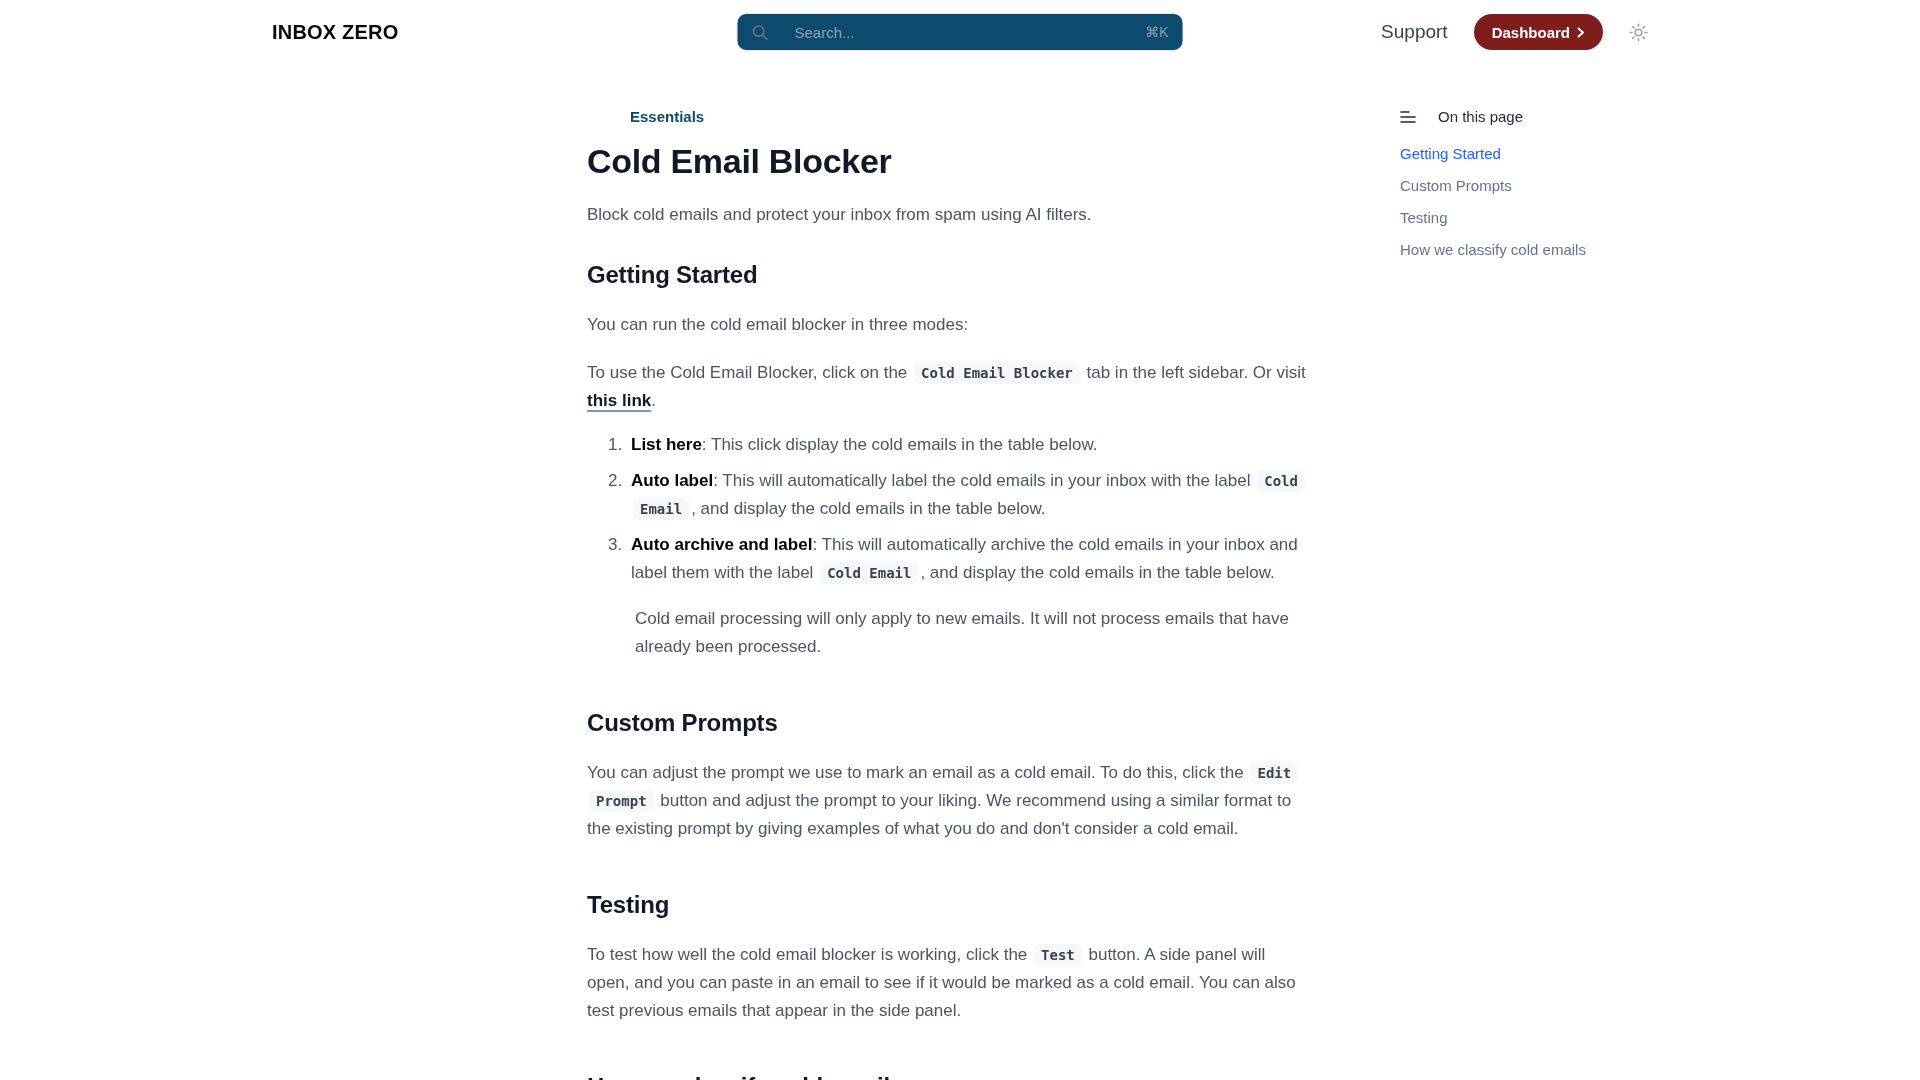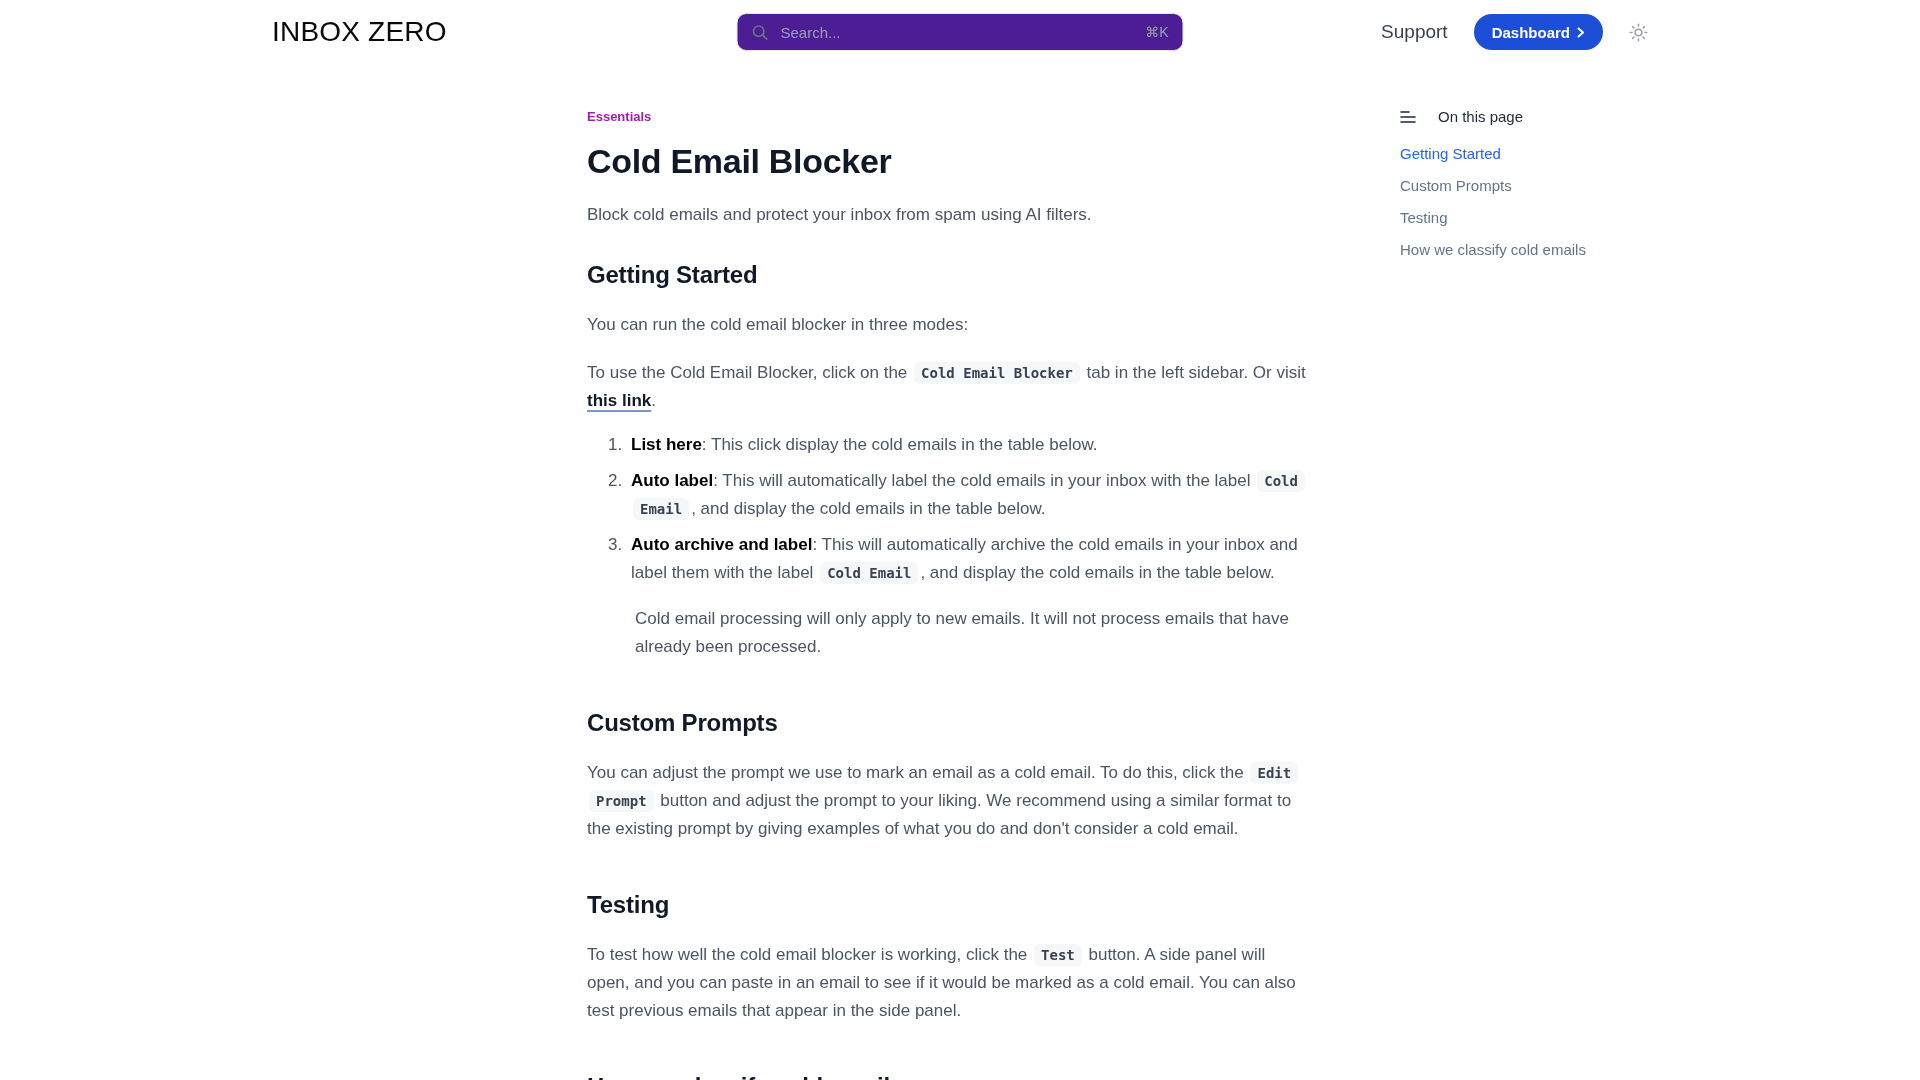--- a/index.html
+++ b/index.html
@@ -12,52 +12,52 @@
   }
 
   
   .header { height: 64px; background: #fff; }
   .header-inner {
     width: 1376px; margin: 0 auto; height: 64px;
     display: flex; align-items: center; justify-content: space-between;
     position: relative;
   }
   .logo {
-    font-size: 28px; font-weight: 400; color: #0a0a0a;
+    font-size: 20px; font-weight: 700; color: #0a0a0a;
     letter-spacing: 0.2px; cursor: pointer; white-space: nowrap; text-align: right;
   }
   .search {
     position: absolute; left: 50%; top: 50%; transform: translate(-50%, -50%);
     width: 447px; height: 38px;
-    border: 1px solid #e7e9ee; border-radius: 10px; background: #4c1d95;
-    display: flex; align-items: center; gap: 12px; padding: 0 14px;
+    border: 1px solid #e7e9ee; border-radius: 10px; background: #0c4a6e;
+    display: flex; align-items: center; gap: 26px; padding: 0 14px;
     cursor: text;
   }
   .search-placeholder { flex: 1; font-size: 15px; color: #9aa1ac; }
   .search-kbd { font-size: 14px; color: #9aa1ac; }
   .header-right { display: flex; align-items: center; gap: 26px; }
   .support-link { font-size: 19px; color: #374151; text-decoration: none; cursor: pointer; }
   .dashboard-btn {
     display: inline-flex; align-items: center; gap: 7px;
-    background: #1d4ed8; color: #fff; border: none; cursor: pointer;
+    background: #7f1d1d; color: #fff; border: none; cursor: pointer;
     height: 36px; padding: 0 18px; border-radius: 999px;
     font-family: "Liberation Sans", sans-serif;
     font-size: 15px; font-weight: 700;
   }
   .theme-toggle { display: inline-flex; align-items: center; cursor: pointer; color: #9ca3af; }
 
   
   .layout { display: flex; padding-top: 43px; }
   .content { margin-left: 587px; width: 723px; flex: none; }
   .toc { margin-left: 90px; width: 280px; flex: none; }
 
   
   .breadcrumb {
-    display: inline-block; font-size: 13px; font-weight: 700;
-    color: #a21caf; text-decoration: none; line-height: 20px; cursor: pointer;
+    display: inline-block; font-size: 15px; font-weight: 700;
+    color: #0c4a6e; text-decoration: none; line-height: 20px; cursor: pointer; margin-left: 43px;
   }
   h1.page-title {
     margin: 14px 0 0; font-size: 34px; line-height: 40px;
     font-weight: 700; color: #111827; letter-spacing: -0.3px;
   }
   .subtitle { margin: 10px 0 0; font-size: 19px; line-height: 28px; color: #4b5563; }
 
   h2.section-heading {
     margin: 46px 0 0; font-size: 24px; line-height: 32px;
     font-weight: 700; color: #111827; letter-spacing: -0.2px;

